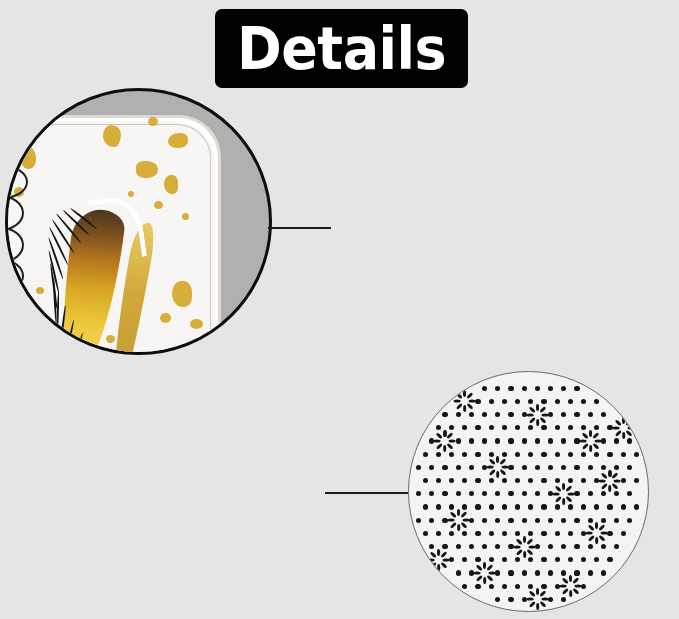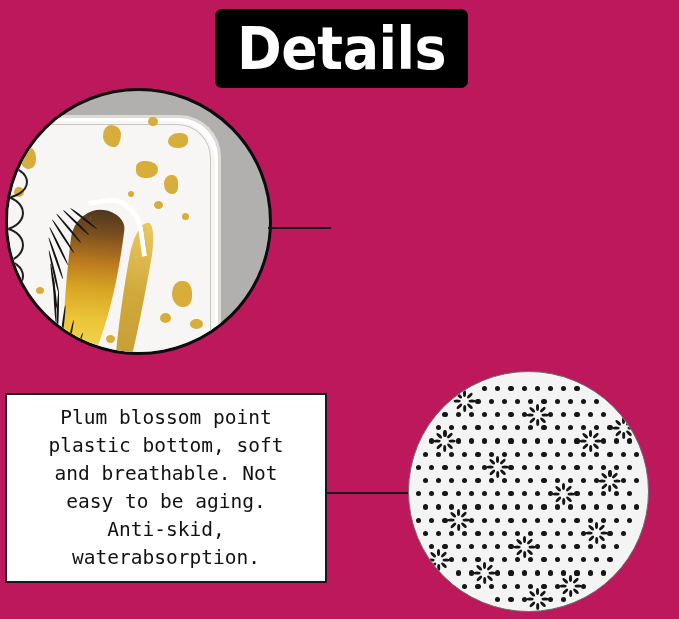--- a/index.html
+++ b/index.html
@@ -4,21 +4,21 @@
 <style>
   html, body {
     margin: 0;
     padding: 0;
     background: #ffffff;
   }
   #page {
     position: relative;
     width: 679px;
     height: 619px;
-    background: #be185d;
+    background: #e5e5e5;
     overflow: hidden;
     font-family: "DejaVu Sans Mono", monospace;
   }
 
   
   #title-banner {
     position: absolute;
     left: 215px;
     top: 9px;
     width: 253px;
@@ -256,28 +256,20 @@
 
     <div class="edge-lash" style="left:-30px;top:74px;width:46px;height:30px;"></div>
     <div class="edge-lash" style="left:-32px;top:104px;width:44px;height:32px;"></div>
     <div class="edge-lash" style="left:-30px;top:136px;width:42px;height:32px;"></div>
     <div class="edge-lash" style="left:-28px;top:168px;width:40px;height:30px;"></div>
   </div>
 
   <div id="connector-top" class="connector"></div>
 
 
-  <div id="callout-bottom" class="callout">
-    <div class="callout-text">Plum blossom point
-plastic bottom, soft
-and breathable. Not
-easy to be aging.
-Anti-skid,
-waterabsorption.</div>
-  </div>
 
   <div id="connector-bottom" class="connector"></div>
 
   <div id="photo-backing" class="photo-circle">
     <div id="backing-dots">
         <div class="dot" style="left:73px;top:13.6px;width:5.2px;height:5.2px;background:#161616;"></div>
         <div class="dot" style="left:86.19999999999999px;top:13.6px;width:5.2px;height:5.2px;background:#161616;"></div>
         <div class="dot" style="left:99.39999999999999px;top:13.6px;width:5.2px;height:5.2px;background:#161616;"></div>
         <div class="dot" style="left:112.6px;top:13.6px;width:5.2px;height:5.2px;background:#161616;"></div>
         <div class="dot" style="left:125.79999999999998px;top:13.6px;width:5.2px;height:5.2px;background:#161616;"></div>

